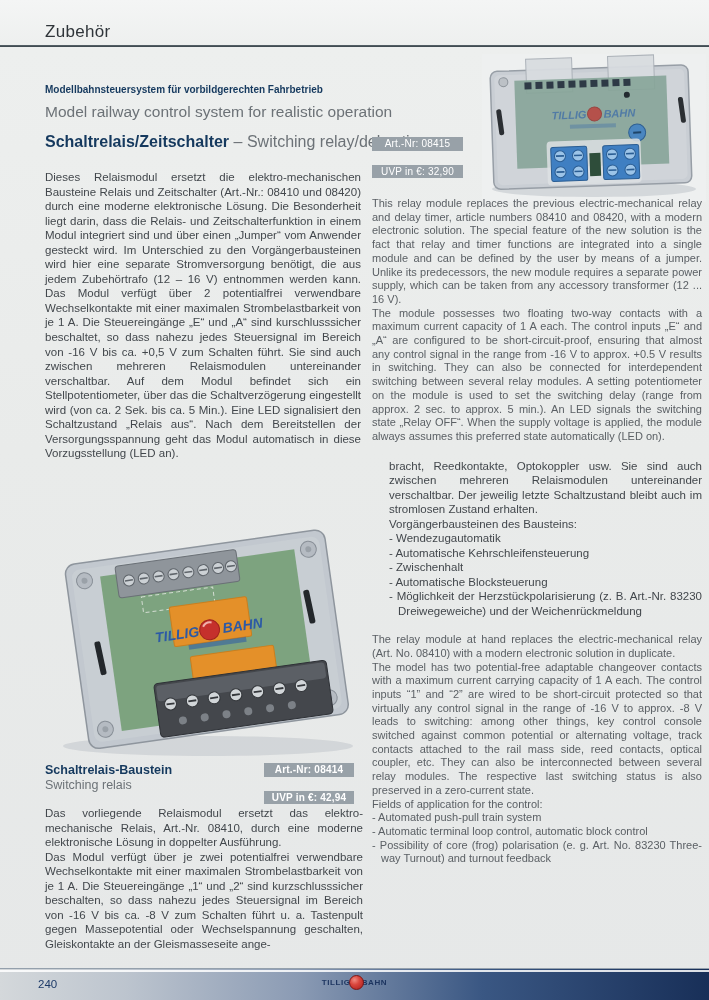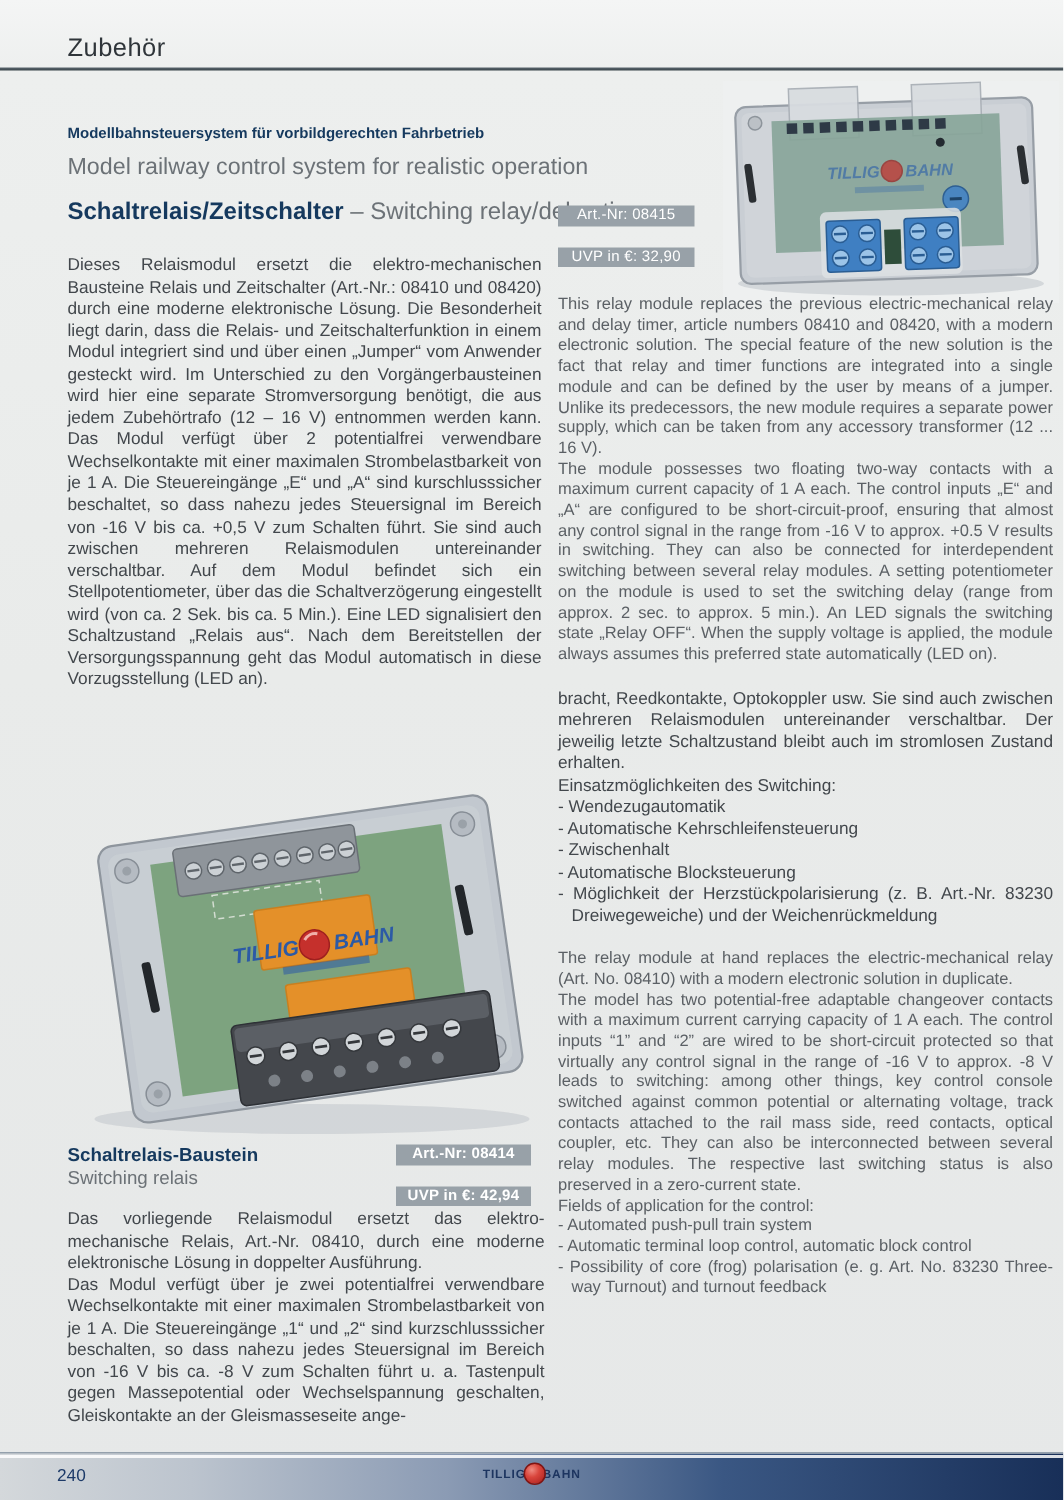--- a/index.html
+++ b/index.html
@@ -20,21 +20,21 @@
   .product-line .sep, .product-line .en { color:#6c7277; }
   
   .badges { position:absolute; display:flex; flex-direction:column; gap:14px; }
   .badges-top { left:372px; top:137px; width:91px; }
   .badges-bottom { left:264px; top:763px; width:90px;font-weight:bold; }
   .badge { background:#98a1a8; color:#ffffff; font-size:10px; line-height:13.5px; height:13.5px; text-align:center; letter-spacing:.2px; }
   
   .col-de1 { position:absolute; left:45px; top:170px; width:316px; font-size:11.5px; line-height:14.55px; color:#42474c; text-align:justify; }
   .col-right { position:absolute; left:372px; top:197px; width:330px; font-size:11px; line-height:13.7px; color:#5b6065; text-align:justify; }
   .col-right p, .col-de1 p, .col-de2 p { margin:0; }
-  .de-block { margin-top:15px; color:#42474c; font-size:11.5px; line-height:14.5px; }
+  .de-block { margin-top:15px; color:#42474c; font-size:11.5px; line-height:14.5px;margin-left:17px; }
   .en-block { margin-top:15px; }
   .hang { padding-left:9px; text-indent:-9px; }
   
   .photo-left { position:absolute; left:48px; top:518px; width:322px; height:245px; }
   .photo-top { position:absolute; left:482px; top:54px; width:224px; height:148px; }
   .caption { position:absolute; left:45px; top:763px; font-size:12.5px; line-height:15px; }
   .caption .de { font-weight:bold; color:#15395e; }
   .caption .en { color:#6c7277; }
   .col-de2 { position:absolute; left:45px; top:806px; width:318px; font-size:11.5px; line-height:14.5px; color:#42474c; text-align:justify; }
   
@@ -138,21 +138,21 @@
   <div class="col-de1">
     <p>Dieses Relaismodul ersetzt die elektro-mechanischen Bausteine Relais und Zeitschalter (Art.-Nr.: 08410 und 08420) durch eine moderne elektronische Lösung. Die Besonderheit liegt darin, dass die Relais- und Zeitschalterfunktion in einem Modul integriert sind und über einen „Jumper“ vom Anwender gesteckt wird. Im Unterschied zu den Vorgängerbausteinen wird hier eine separate Stromversorgung benötigt, die aus jedem Zubehörtrafo (12 – 16 V) entnommen werden kann. Das Modul verfügt über 2 potentialfrei verwendbare Wechselkontakte mit einer maximalen Strombelastbarkeit von je 1 A. Die Steuereingänge „E“ und „A“ sind kurschlusssicher beschaltet, so dass nahezu jedes Steuersignal im Bereich von -16 V bis ca. +0,5 V zum Schalten führt. Sie sind auch zwischen mehreren Relaismodulen untereinander verschaltbar. Auf dem Modul befindet sich ein Stellpotentiometer, über das die Schaltverzögerung eingestellt wird (von ca. 2 Sek. bis ca. 5 Min.). Eine LED signalisiert den Schaltzustand „Relais aus“. Nach dem Bereitstellen der Versorgungsspannung geht das Modul automatisch in diese Vorzugsstellung (LED an).</p>
   </div>
 
   <div class="col-right">
     <p>This relay module replaces the previous electric-mechanical relay and delay timer, article numbers 08410 and 08420, with a modern electronic solution. The special feature of the new solution is the fact that relay and timer functions are integrated into a single module and can be defined by the user by means of a jumper. Unlike its predecessors, the new module requires a separate power supply, which can be taken from any accessory transformer (12 ... 16 V).</p>
     <p>The module possesses two floating two-way contacts with a maximum current capacity of 1 A each. The control inputs „E“ and „A“ are configured to be short-circuit-proof, ensuring that almost any control signal in the range from -16 V to approx. +0.5 V results in switching. They can also be connected for interdependent switching between several relay modules. A setting potentiometer on the module is used to set the switching delay (range from approx. 2 sec. to approx. 5 min.). An LED signals the switching state „Relay OFF“. When the supply voltage is applied, the module always assumes this preferred state automatically (LED on).</p>
 
     <div class="de-block">
       <p>bracht, Reedkontakte, Optokoppler usw. Sie sind auch zwischen mehreren Relaismodulen untereinander verschaltbar. Der jeweilig letzte Schaltzustand bleibt auch im stromlosen Zustand erhalten.</p>
-      <p>Einsatzmöglichkeiten des Switching:</p>
+      <p>Vorgängerbausteinen des Bausteins:</p>
       <div class="hang">- Wendezugautomatik</div>
       <div class="hang">- Automatische Kehrschleifensteuerung</div>
       <div class="hang">- Zwischenhalt</div>
       <div class="hang">- Automatische Blocksteuerung</div>
       <div class="hang">- Möglichkeit der Herzstückpolarisierung (z. B. Art.-Nr. 83230 Dreiwegeweiche) und der Weichenrückmeldung</div>
     </div>
 
     <div class="en-block">
       <p>The relay module at hand replaces the electric-mechanical relay (Art. No. 08410) with a modern electronic solution in duplicate.</p>
       <p>The model has two potential-free adaptable changeover contacts with a maximum current carrying capacity of 1 A each. The control inputs “1” and “2” are wired to be short-circuit protected so that virtually any control signal in the range of -16 V to approx. -8 V leads to switching: among other things, key control console switched against common potential or alternating voltage, track contacts attached to the rail mass side, reed contacts, optical coupler, etc. They can also be interconnected between several relay modules. The respective last switching status is also preserved in a zero-current state.</p>

